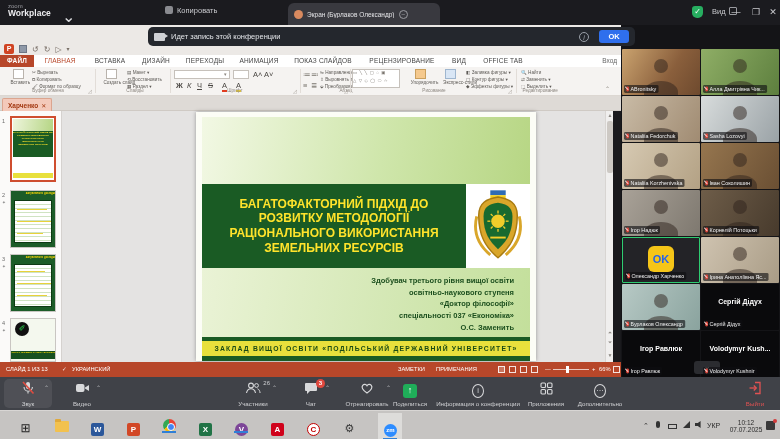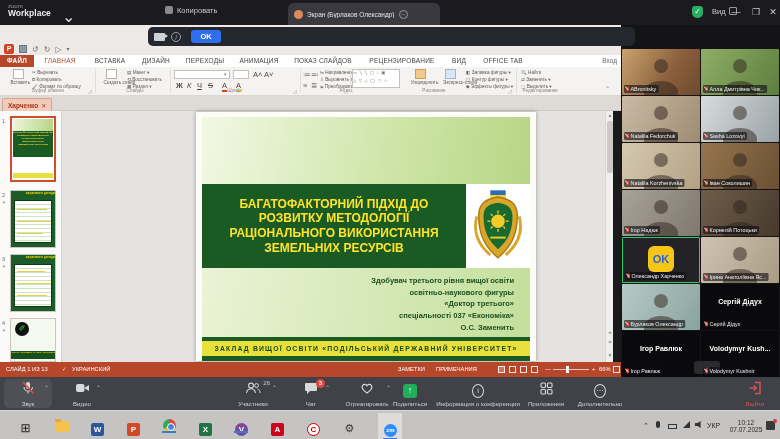--- a/index.html
+++ b/index.html
@@ -337,22 +337,22 @@
               <line x1="33.5" y1="38.5" x2="35.5" y2="40.5"></line>
             <line x1="35.5" y1="25.5" x2="33.5" y2="27.5"></line>
               <line x1="22.5" y1="38.5" x2="20.5" y2="40.5"></line>
           </g>
           <path d="M20 50 h16" stroke="#f2cd2a" stroke-width="2"></path>
         </svg>
       </div>
       <div class="ssub">
         <div class="subtxt">
           <span>Здобувач третього рівня вищої освіти</span><br>
-          <span>освітньо-наукового фигуры</span><br>
-          <span>«Доктор третього»</span><br>
+          <span>освітньо-наукового ступеня</span><br>
+          <span>«Доктор філософії»</span><br>
           <span>спеціальності 037 «Економіка»</span><br>
           <span>О.С. Заменить</span>
         </div>
       </div>
       <div class="sfoot">
         <div class="fstrip">ЗАКЛАД ВИЩОЇ ОСВІТИ «ПОДІЛЬСЬКИЙ ДЕРЖАВНИЙ УНІВЕРСИТЕТ»</div>
       </div>
     </div>
     <div id="vscroll">
       <div class="sar" style="top:1px;">▲</div>
@@ -376,20 +376,21 @@
     <span class="st" style="left:545px;">—</span>
     <span class="a" style="left:553px;top:7px;width:36px;height:1px;background:rgba(255,255,255,.7);"></span>
     <span class="a" style="left:566px;top:4px;width:3px;height:7px;background:#fff;"></span>
     <span class="st" style="left:592px;">+</span>
     <span class="st" style="left:599px;">66%</span>
     <span class="vicon" style="left:613px;border-style:double;"></span>
   </div>
 
   <div id="banner" class="a">
     <span class="cam"></span>
+    <span class="bt">Идет запись этой конференции</span>
     <span class="binfo">i</span>
     <span class="bok">OK</span>
   </div>
 
   <div id="rpanel" class="a">
     <div class="tile ph t1" style="left:1px;top:24px;">
       <span class="pill">
           <span class="mmic"></span>
           <span class="pn">ABronitsky</span>
         </span>

